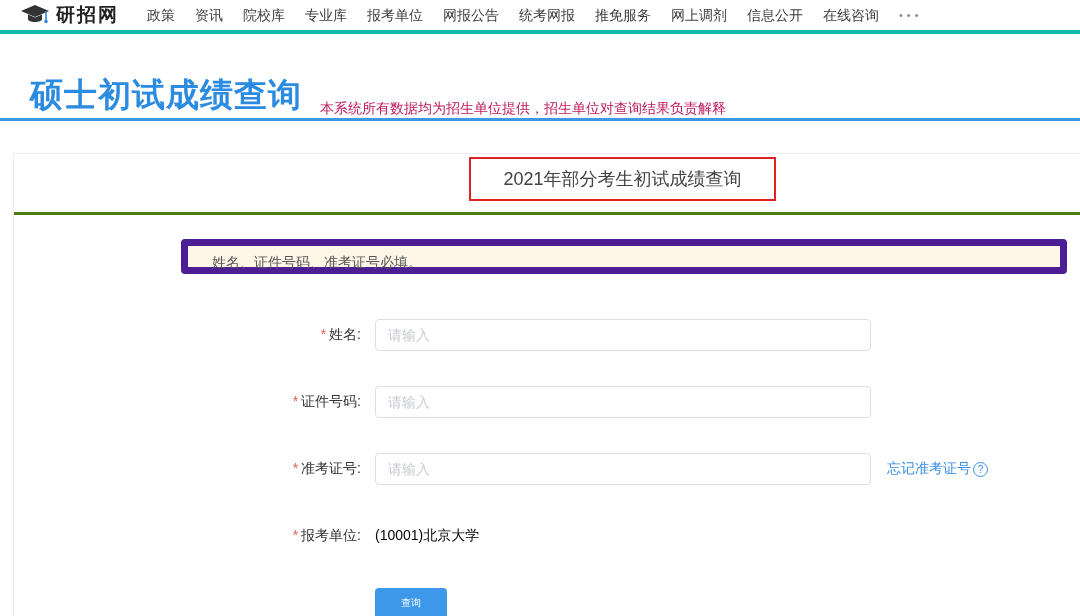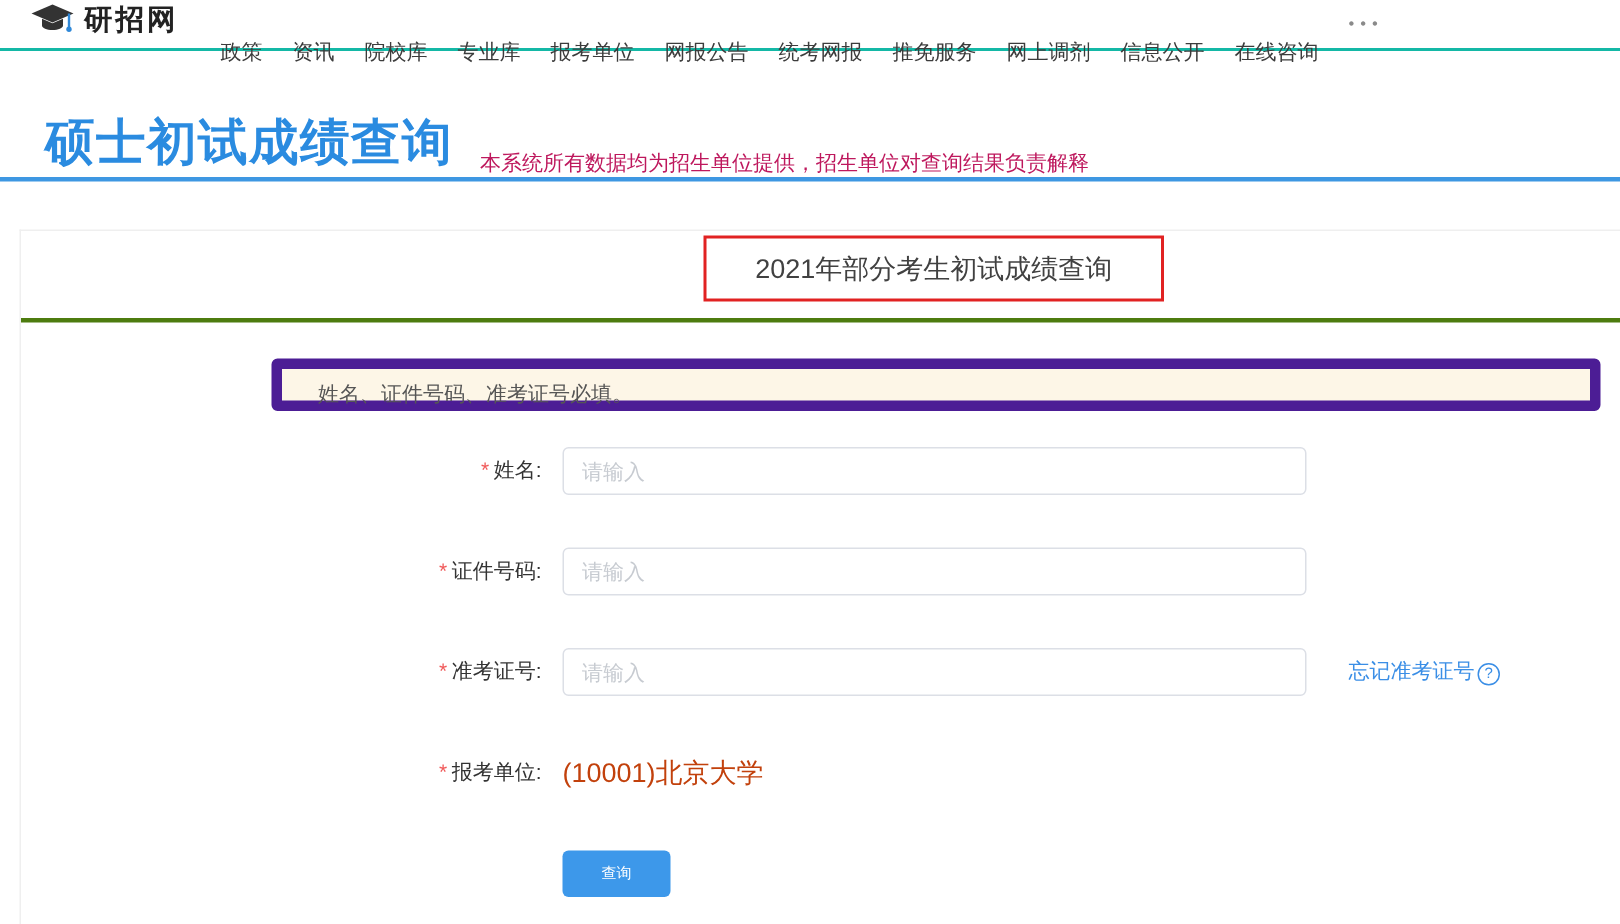--- a/index.html
+++ b/index.html
@@ -1,21 +1,21 @@
 <!DOCTYPE html>
 <html><head>
 <meta charset="utf-8">
 <style>
   * { margin:0; padding:0; box-sizing:border-box; }
   html,body { width:1080px; height:616px; overflow:hidden; background:#fff;
     font-family:"Liberation Sans","DejaVu Sans",sans-serif; }
 
   
-  .navbar { height:34px; display:flex; align-items:flex-start; padding-left:20px;
-    border-bottom:2px solid #14b8a6; background:#fff; }
+  .navbar { height:34px; display:flex; align-items:center; padding-left:20px;
+    border-bottom:4px solid #14b8a6; background:#fff; }
   .logo { display:flex; align-items:center; margin-right:18px; cursor:pointer; }
   .logo svg { display:block; margin-right:6px; }
   .logo-text { font-size:19px; font-weight:bold; color:#222; letter-spacing:2px; }
   .nav-item { font-size:14px; color:#3c3c3c; text-decoration:none; padding:18px 10px;
     line-height:33px; display:inline-block; white-space:nowrap; }
   .nav-more { color:#8a8a8a; font-size:11px; letter-spacing:4px; padding:0 10px;
     cursor:pointer; line-height:33px; }
 
   
   .page-header { height:84px; display:flex; align-items:flex-end; padding:6px 0 0 10px;margin-left:20px; }
@@ -31,32 +31,32 @@
     border:2px solid #e12222; display:flex; align-items:center; justify-content:center; }
   .card-title { font-size:18px; font-weight:normal; color:#414141; white-space:nowrap; }
 
   .notice { margin:24px 0 0 167px; width:886px; height:35px; line-height:33px;
     background:#fdf6e7; border:7px solid #4c1d95; border-radius:4px;
     padding-left:24px; font-size:14px; color:#555; }
 
   
   .form-row { display:flex; align-items:center; padding-left:167px;
     height:32px; margin-bottom:35px; }
-  .form-row.first { margin-top:24px; }
+  .form-row.first { margin-top:45px; }
   .form-label { width:180px; text-align:right; font-size:14px; color:#333; }
   .req { color:#f05a5a; margin-right:3px; font-size:14px; }
   .text-input { width:496px; height:32px; margin-left:14px; border:1px solid #dcdfe6;
     border-radius:4px; padding:0 12px; font-size:14px; color:#a16207; outline:none; }
   .text-input::placeholder { color:#c7cbd1; }
-  .forgot-link { margin-left:28px; font-size:14px; color:#3a8ee6; text-decoration:none;
-    display:flex; align-items:flex-end; white-space:nowrap; }
+  .forgot-link { margin-left:16px; font-size:14px; color:#3a8ee6; text-decoration:none;
+    display:flex; align-items:center; white-space:nowrap; }
   .help-circle { display:inline-flex; align-items:center; justify-content:center;
     width:15px; height:15px; border:1px solid #3a8ee6; border-radius:50%;
     font-size:10px; margin-left:2px; color:#3a8ee6; }
-  .static-value { margin-left:14px; font-size:18px; color:#c2410c; }
+  .static-value { margin-left:14px; font-size:14px; color:#000000; }
   .submit-row { margin-bottom:0; }
   .query-btn { margin-left:194px; width:72px; height:31px; background:#3d98ea;
     color:#fff; font-size:10px; border:none; border-radius:4px; cursor:pointer; }
 </style>
 </head>
 <body>
 
 <nav class="navbar">
   <div class="logo">
     <span>

